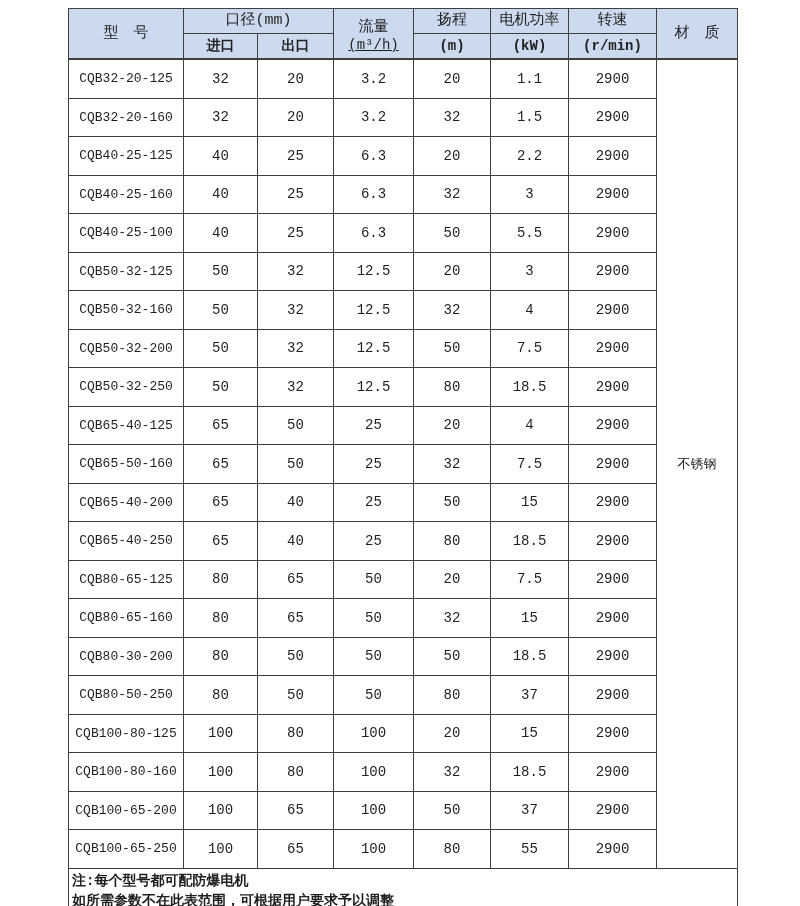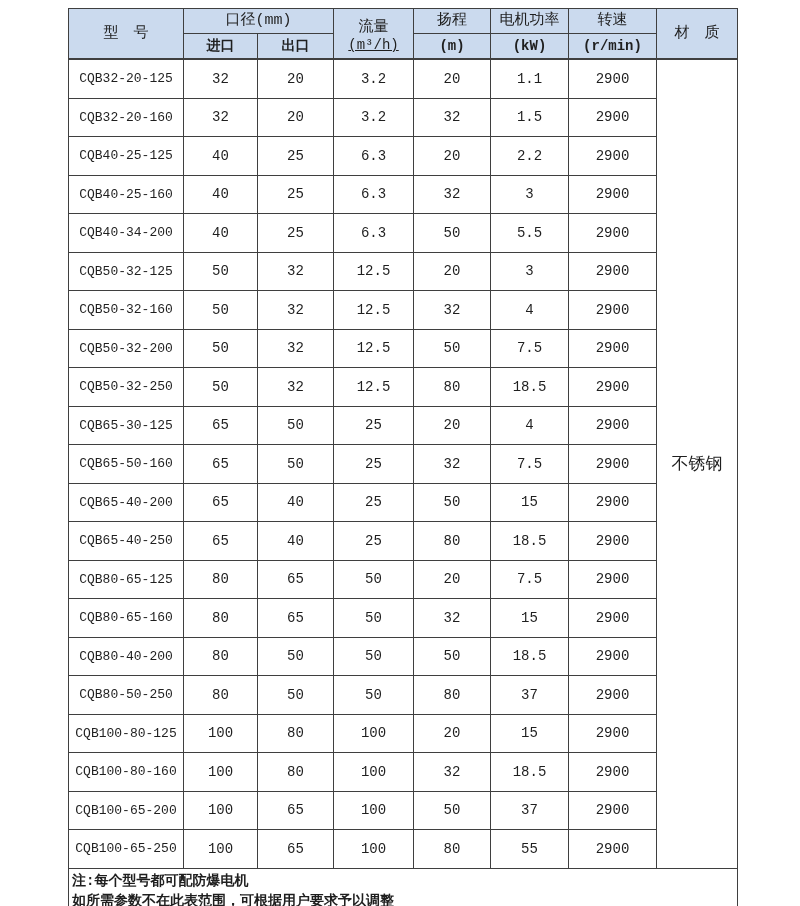--- a/index.html
+++ b/index.html
@@ -28,21 +28,21 @@
     background:var(--header-bg);
     font-weight:normal;font-size:15px;height:24px;line-height:24px;
   }
   thead th .unitline{display:block;font-size:14px;line-height:17px;text-decoration:underline;}
   thead th .topline{display:block;font-size:15px;line-height:19px;margin-top:5px;}
   
   thead tr.r2 th, thead th.deep{border-bottom:2px solid var(--border);}
   thead tr.r2 th{font-size:14px;font-weight:bold;}
   tbody td{height:37.5px;font-size:14px;}
   tbody td.model{font-size:13px;letter-spacing:0px;}
-  tbody td.material{font-size:17px;}
+  tbody td.material{font-size:13px;}
   tfoot td{
     height:42px;text-align:left;vertical-align:middle;
     font-size:14px;padding:1px 3px;white-space:normal;
   }
   tfoot td .noteline{display:block;line-height:20px;font-weight:bold;}
 </style>
 </head>
 <body>
 
 <div class="page">
@@ -110,21 +110,21 @@
         <tr>
           <td class="model">CQB40-25-160</td>
           <td class="value">40</td>
           <td class="value">25</td>
           <td class="value">6.3</td>
           <td class="value">32</td>
           <td class="value">3</td>
           <td class="value">2900</td>
         </tr>
         <tr>
-          <td class="model">CQB40-34-200</td>
+          <td class="model">CQB40-25-100</td>
           <td class="value">40</td>
           <td class="value">25</td>
           <td class="value">6.3</td>
           <td class="value">50</td>
           <td class="value">5.5</td>
           <td class="value">2900</td>
         </tr>
         <tr>
           <td class="model">CQB50-32-125</td>
           <td class="value">50</td>
@@ -155,21 +155,21 @@
         <tr>
           <td class="model">CQB50-32-250</td>
           <td class="value">50</td>
           <td class="value">32</td>
           <td class="value">12.5</td>
           <td class="value">80</td>
           <td class="value">18.5</td>
           <td class="value">2900</td>
         </tr>
         <tr>
-          <td class="model">CQB65-30-125</td>
+          <td class="model">CQB65-40-125</td>
           <td class="value">65</td>
           <td class="value">50</td>
           <td class="value">25</td>
           <td class="value">20</td>
           <td class="value">4</td>
           <td class="value">2900</td>
         </tr>
         <tr>
           <td class="model">CQB65-50-160</td>
           <td class="value">65</td>
@@ -209,21 +209,21 @@
         <tr>
           <td class="model">CQB80-65-160</td>
           <td class="value">80</td>
           <td class="value">65</td>
           <td class="value">50</td>
           <td class="value">32</td>
           <td class="value">15</td>
           <td class="value">2900</td>
         </tr>
         <tr>
-          <td class="model">CQB80-40-200</td>
+          <td class="model">CQB80-30-200</td>
           <td class="value">80</td>
           <td class="value">50</td>
           <td class="value">50</td>
           <td class="value">50</td>
           <td class="value">18.5</td>
           <td class="value">2900</td>
         </tr>
         <tr>
           <td class="model">CQB80-50-250</td>
           <td class="value">80</td>

